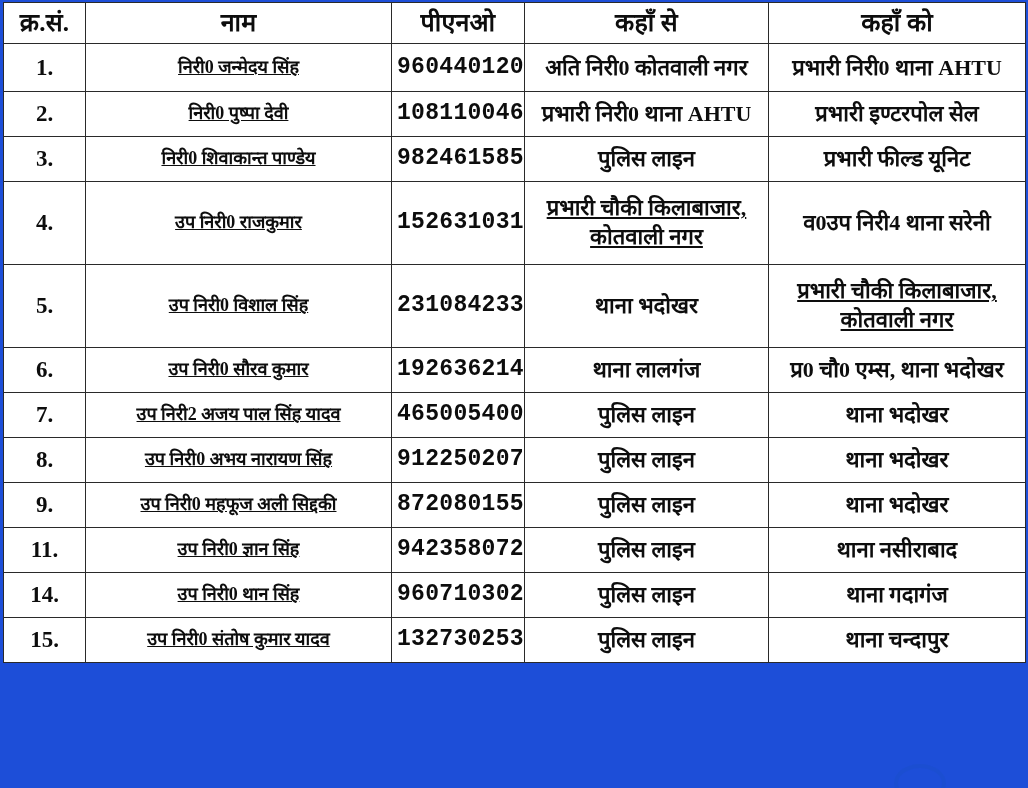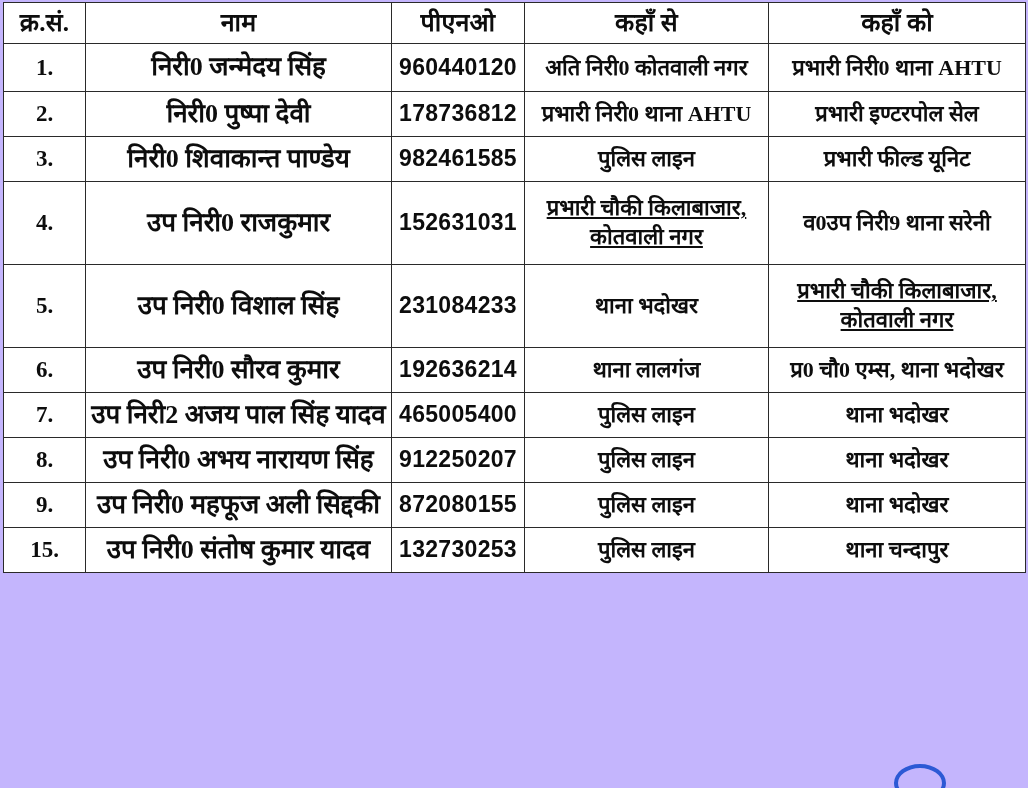--- a/index.html
+++ b/index.html
@@ -14,21 +14,21 @@
     overflow: hidden;
     font-family: "Liberation Serif", "DejaVu Serif", serif;
     color: #111111;
     position: relative;
   }
 
   
   .scan-sheet {
     position: absolute;
     inset: 0;
-    background: #c4b5fd;
+    background: #1d4ed8;
   }
 
   table.transfer-table {
     border-collapse: collapse;
     table-layout: fixed;
     width: 1022px;
     margin: 2px 0 0 3px;
     background: #ffffff;
   }
 
@@ -64,25 +64,26 @@
 
   td.cell-sn {
     font-family: "Liberation Serif", "DejaVu Serif", serif;
     font-size: 23px;
     text-align: center;
   }
 
   td.cell-name {
     text-align: left;
     padding-left: 10px;
-    font-size: 26px;
+    font-size: 18px;
+    text-decoration: underline;
   }
 
   td.cell-pno {
-    font-family: Liberation Sans, sans-serif;
+    font-family: Liberation Mono, monospace;
     font-size: 23px;
     letter-spacing: .3px;
     font-weight: 400;
   }
 
   td.cell-from,
   td.cell-to {
     font-size: 22px;
   }
 
@@ -133,40 +134,40 @@
         <tr class="normal first-row">
           <td class="cell-sn">1.</td>
           <td class="cell-name">निरी0 जन्मेदय सिंह</td>
           <td class="cell-pno">960440120</td>
           <td class="cell-from">अति निरी0 कोतवाली नगर</td>
           <td class="cell-to">प्रभारी निरी0 थाना AHTU</td>
         </tr>
         <tr class="normal">
           <td class="cell-sn">2.</td>
           <td class="cell-name">निरी0 पुष्पा देवी</td>
-          <td class="cell-pno">178736812</td>
+          <td class="cell-pno">108110046</td>
           <td class="cell-from">प्रभारी निरी0 थाना AHTU</td>
           <td class="cell-to">प्रभारी इण्टरपोल सेल</td>
         </tr>
         <tr class="normal">
           <td class="cell-sn">3.</td>
           <td class="cell-name">निरी0 शिवाकान्त पाण्डेय</td>
           <td class="cell-pno">982461585</td>
           <td class="cell-from">पुलिस लाइन</td>
           <td class="cell-to">प्रभारी फील्ड यूनिट</td>
         </tr>
         <tr class="tall">
           <td class="cell-sn">4.</td>
           <td class="cell-name">उप निरी0 राजकुमार</td>
           <td class="cell-pno">152631031</td>
           <td class="cell-from">
             <span class="two-line">प्रभारी चौकी किलाबाजार,</span>
             <span class="two-line">कोतवाली नगर</span>
           </td>
-          <td class="cell-to">व0उप निरी9 थाना सरेनी</td>
+          <td class="cell-to">व0उप निरी4 थाना सरेनी</td>
         </tr>
         <tr class="tall">
           <td class="cell-sn">5.</td>
           <td class="cell-name">उप निरी0 विशाल सिंह</td>
           <td class="cell-pno">231084233</td>
           <td class="cell-from">थाना भदोखर</td>
           <td class="cell-to">
             <span class="two-line">प्रभारी चौकी किलाबाजार,</span>
             <span class="two-line">कोतवाली नगर</span>
           </td>
@@ -193,20 +194,34 @@
           <td class="cell-to">थाना भदोखर</td>
         </tr>
         <tr class="normal">
           <td class="cell-sn">9.</td>
           <td class="cell-name">उप निरी0 महफूज अली सिद्दकी</td>
           <td class="cell-pno">872080155</td>
           <td class="cell-from">पुलिस लाइन</td>
           <td class="cell-to">थाना भदोखर</td>
         </tr>
         <tr class="normal">
+          <td class="cell-sn">11.</td>
+          <td class="cell-name">उप निरी0 ज्ञान सिंह</td>
+          <td class="cell-pno">942358072</td>
+          <td class="cell-from">पुलिस लाइन</td>
+          <td class="cell-to">थाना नसीराबाद</td>
+        </tr>
+        <tr class="normal">
+          <td class="cell-sn">14.</td>
+          <td class="cell-name">उप निरी0 थान सिंह</td>
+          <td class="cell-pno">960710302</td>
+          <td class="cell-from">पुलिस लाइन</td>
+          <td class="cell-to">थाना गदागंज</td>
+        </tr>
+        <tr class="normal">
           <td class="cell-sn">15.</td>
           <td class="cell-name">उप निरी0 संतोष कुमार यादव</td>
           <td class="cell-pno">132730253</td>
           <td class="cell-from">पुलिस लाइन</td>
           <td class="cell-to">थाना चन्दापुर</td>
         </tr>
       </tbody>
   </table>
 
   <div class="ink-mark"></div>

